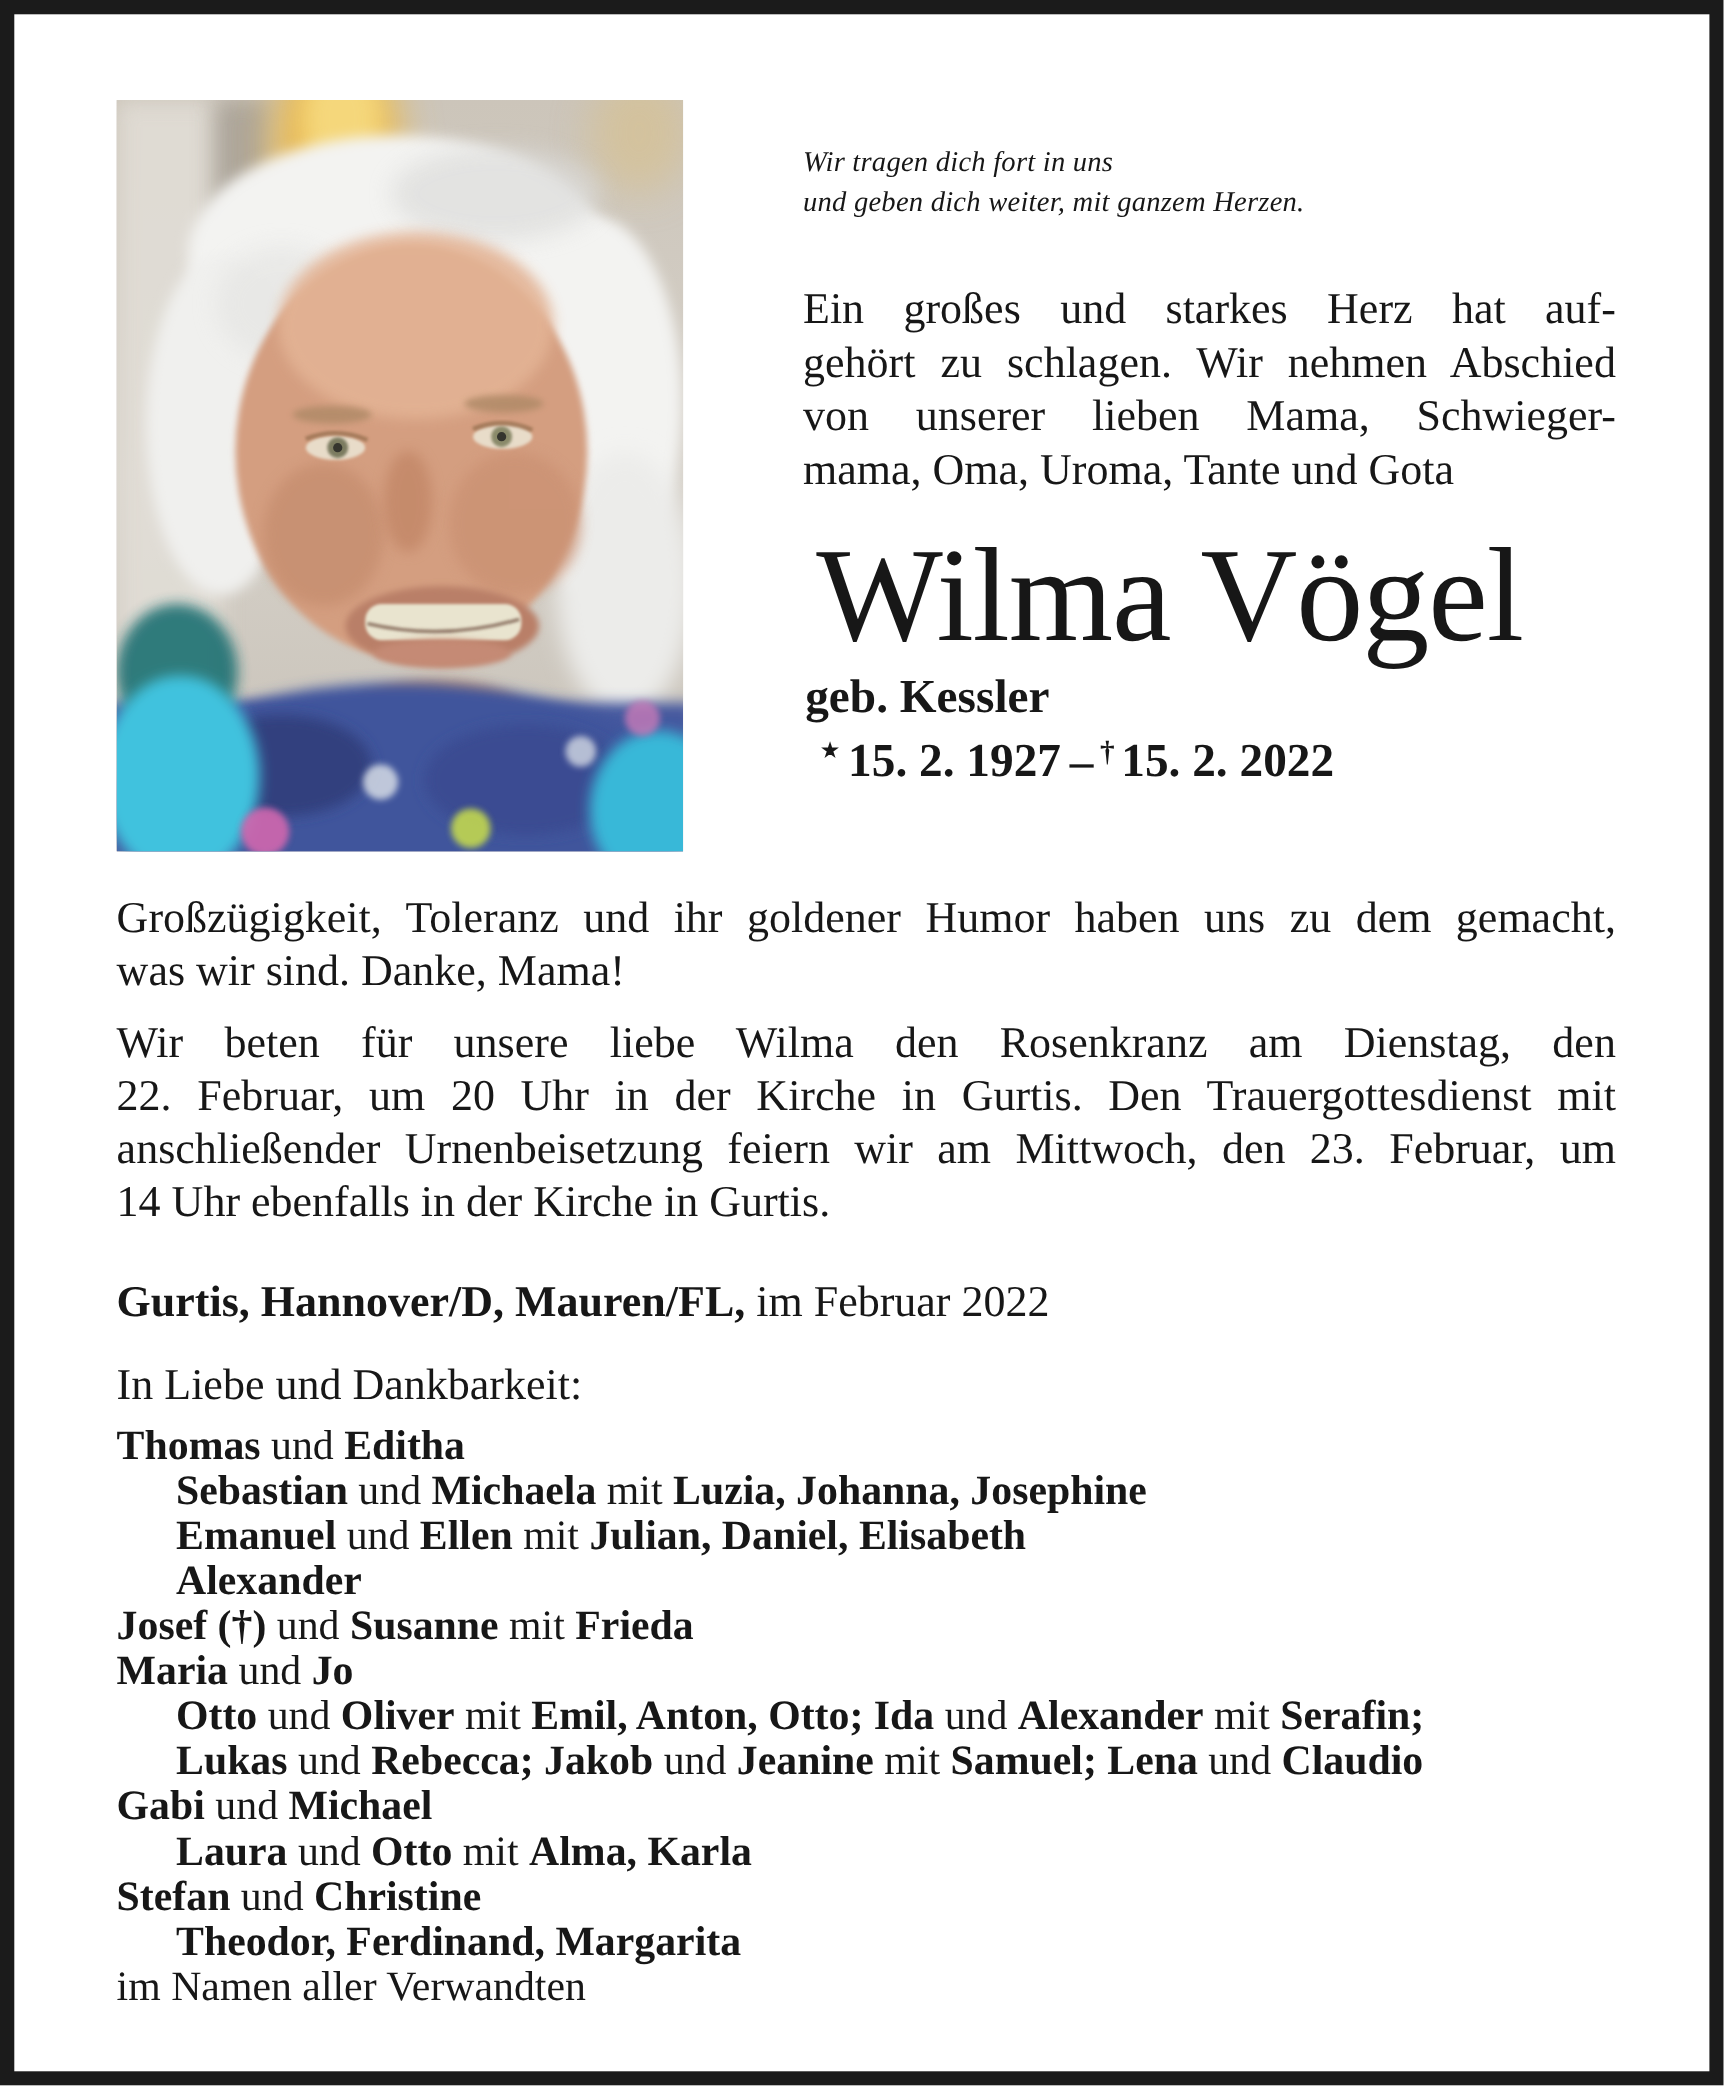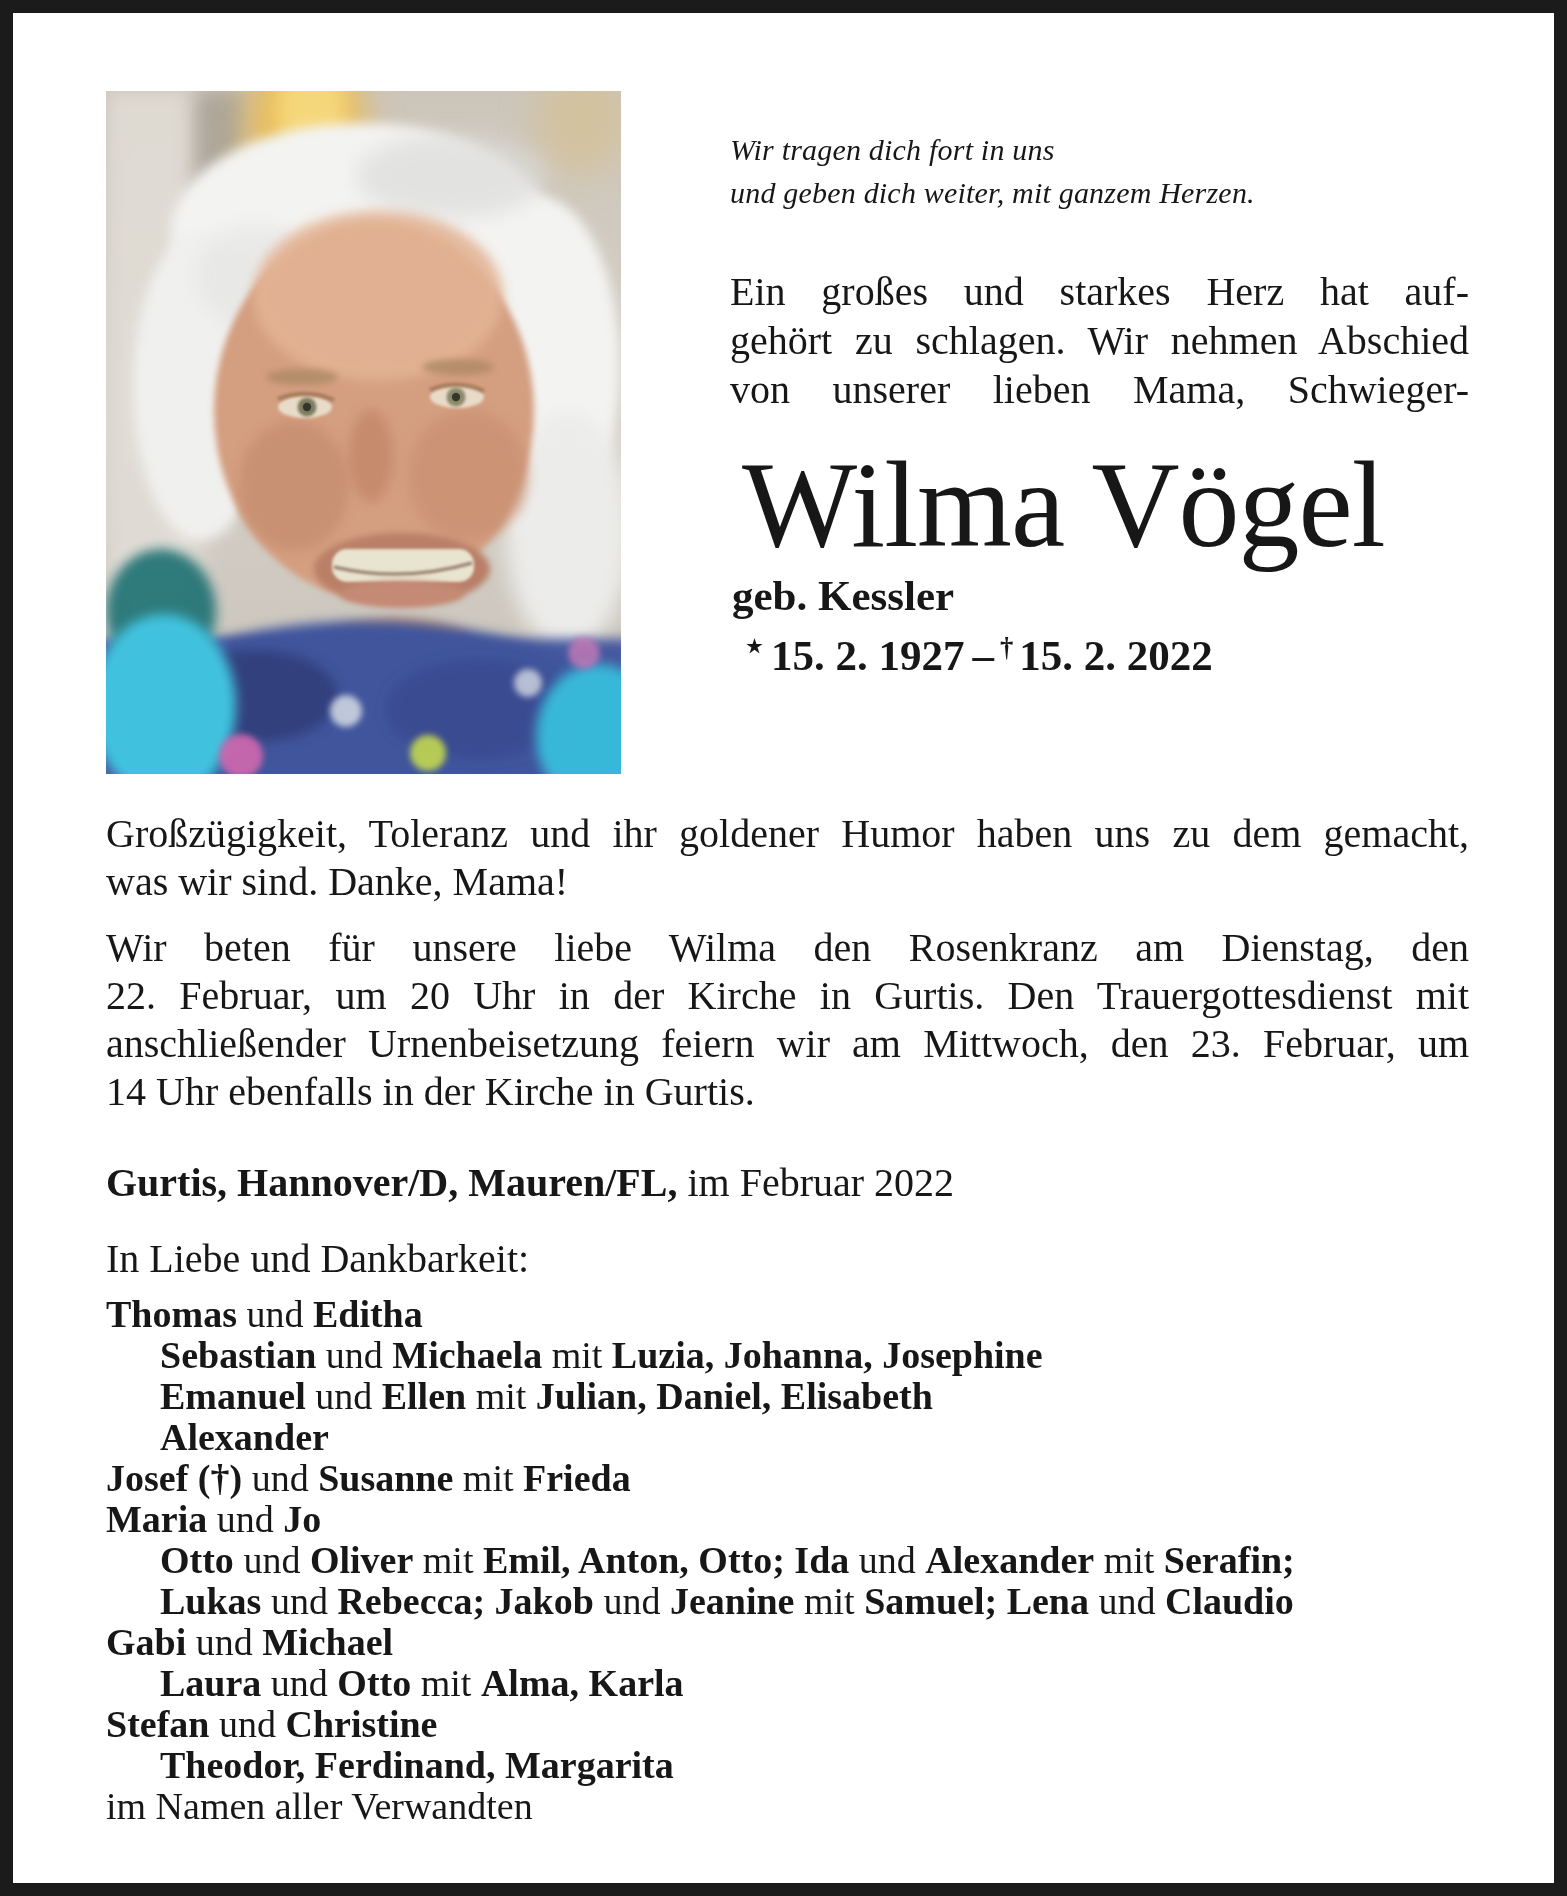--- a/index.html
+++ b/index.html
@@ -5,21 +5,21 @@
   html,body { margin:0; padding:0; background:#ffffff; }
   body { width:1567px; height:1896px; position:relative; font-family:"Liberation Serif", serif; color:#171717; }
   .frame { box-sizing:border-box; width:1567px; height:1896px; border:13px solid #1b1b1b; background:#ffffff; overflow:hidden; }
   .content { box-sizing:border-box; padding:78px 85px 0 93px; }
 
   .top-section { display:flex; align-items:flex-start; }
   .photo { width:515px; height:683px; flex:0 0 auto; overflow:hidden; background:#cfc9c0; }
   .photo svg { display:block; }
 
   .right-col { margin-left:109px; width:741px; }
-  .quote { margin-top:38px; font-style:italic; font-size:30px; line-height:1.42; letter-spacing:0.2px; }
+  .quote { margin-top:38px; font-style:italic; font-size:26px; line-height:1.42; letter-spacing:0.2px; }
   .intro { margin-top:54px; font-size:40px; line-height:1.22; }
 
   .jline { text-align:justify; text-align-last:justify; }
   .jline.last { text-align-last:auto; }
 
   .name { margin:24px 0 0 12px; font-size:122px; font-weight:400; line-height:1.08; letter-spacing:-1px; white-space:nowrap; }
   .maiden { margin:2px 0 0 2px; font-size:43px; font-weight:700; line-height:1.1; }
   .dates { margin:8px 0 0 14px; font-size:43px; font-weight:700; line-height:1.1; white-space:nowrap; }
   .sym-star { display:inline-block; font-size:0.78em; vertical-align:0.38em; margin-right:6px; }
   .sym-dagger { display:inline-block; font-size:0.62em; vertical-align:0.5em; margin:0 6px 0 4px; }
@@ -130,20 +130,21 @@
       <div class="right-col">
         <div class="quote">
           <div>Wir tragen dich fort in uns</div>
           <div>und geben dich weiter, mit ganzem Herzen.</div>
         </div>
 
         <div class="intro">
             <div class="jline">Ein großes und starkes Herz hat auf-</div>
             <div class="jline">gehört zu schlagen. Wir nehmen Abschied</div>
             <div class="jline">von unserer lieben Mama, Schwieger-</div>
+            <div class="jline last">mama, Oma, Uroma, Tante und Gota</div>
           </div>
 
         <h1 class="name">Wilma Vögel</h1>
         <div class="maiden">geb. Kessler</div>
 
         <div class="dates">
           <span class="sym-star">⋆</span><span>15. 2. 1927</span><span class="dash">–</span><span class="sym-dagger">†</span><span>15. 2. 2022</span>
         </div>
       </div>
     </div>

